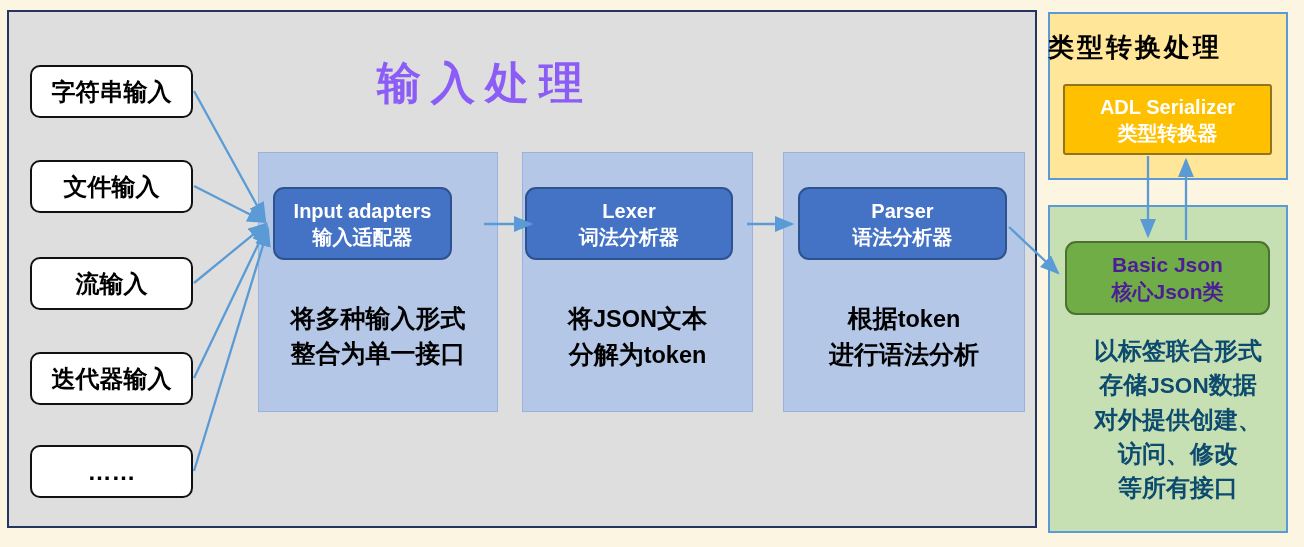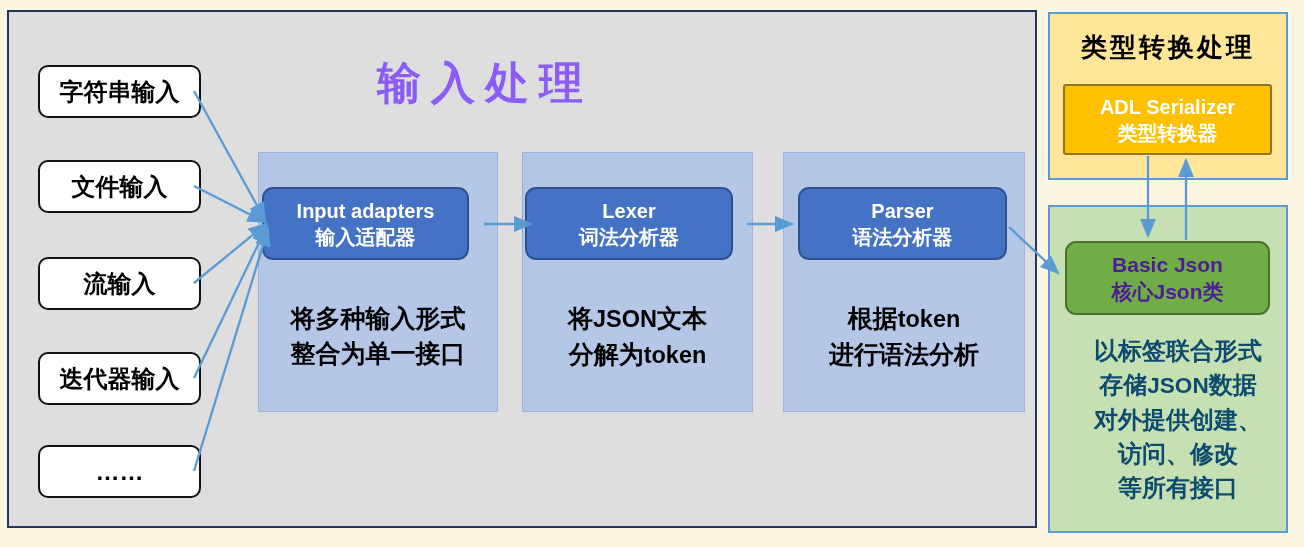--- a/index.html
+++ b/index.html
@@ -11,41 +11,41 @@
   .main-panel { position:absolute; left:7px; top:10px; width:1030px; height:518px;
     background:#DEDEDE; border:2px solid #24365F; }
 
   .main-title { position:absolute; left:290px; top:54px; width:390px; text-align:center;
     font-family:"DejaVu Serif", serif; font-weight:700; font-size:44px; color:#8b5cf6;
     letter-spacing:10px; }
 
   
   .src-box { position:absolute; left:30px; width:163px; height:53px; background:#FFFFFF;
     border:2px solid #111; border-radius:10px; display:flex; align-items:center;
-    justify-content:center; font-weight:700; font-size:24px; color:#000; z-index:2;margin-left:8px; }
+    justify-content:center; font-weight:700; font-size:24px; color:#000; z-index:2; }
 
   
   .stage-panel { position:absolute; top:152px; height:260px; background:#B4C7E7;
     border:1px solid #9AB3DE; z-index:1; }
 
   
   .stage-box { position:absolute; top:187px; height:73px; background:#4472C4;
     border:2px solid #2F528F; border-radius:11px; display:flex; align-items:center;
     justify-content:center; text-align:center; color:#fff; font-weight:700;
     font-size:20px; line-height:26px; white-space:pre-line; z-index:3; }
 
   .stage-desc { position:absolute; top:301px; text-align:center; color:#000;
     font-family:"DejaVu Serif", serif; font-weight:600; font-size:25px; line-height:35px;
     white-space:pre-line; z-index:2; }
   .stage-desc b, .core-desc b { font-family:"Liberation Sans", sans-serif; font-weight:700; font-size:0.94em; }
 
   
   .tc-panel { position:absolute; left:1048px; top:12px; width:240px; height:168px;
     background:#FFE699; border:2px solid #5B9BD5; }
-  .tc-title { position:absolute; left:1048px; top:30px; width:240px; text-align:center;
+  .tc-title { position:absolute; left:1048px; top:30px; width:240px; text-align:left;
     font-family:"DejaVu Serif", serif; font-weight:700; font-size:26px; color:#000;
     letter-spacing:3px; z-index:2; }
   .adl-box { position:absolute; left:1063px; top:84px; width:209px; height:71px;
     background:#FFC000; border:2px solid #8F7520; border-radius:3px; display:flex;
     align-items:center; justify-content:center; text-align:center; color:#fff;
     font-weight:700; font-size:20px; line-height:26px; white-space:pre-line; z-index:3; }
 
   
   .core-panel { position:absolute; left:1048px; top:205px; width:240px; height:328px;
     background:#C6E0B4; border:2px solid #5B9BD5; }
@@ -79,21 +79,21 @@
       <span>流输入</span>
     </div>
   <div class="src-box" style="top:352px">
       <span>迭代器输入</span>
     </div>
   <div class="src-box" style="top:445px">
       <span>……</span>
     </div>
 
   <div class="stage-panel" style="left:258px; width:240px"></div>
-  <div class="stage-box" style="left:262px; width:207px">Input adapters
+  <div class="stage-box" style="left:273px; width:179px">Input adapters
 输入适配器</div>
   <div class="stage-desc" style="left:258px; width:240px">将多种输入形式
 整合为单一接口</div>
 
   <div class="stage-panel" style="left:522px; width:231px"></div>
   <div class="stage-box" style="left:525px; width:208px">Lexer
 词法分析器</div>
   <div class="stage-desc" style="left:522px; width:231px">将<b>JSON</b>文本
 分解为<b>token</b></div>
 

